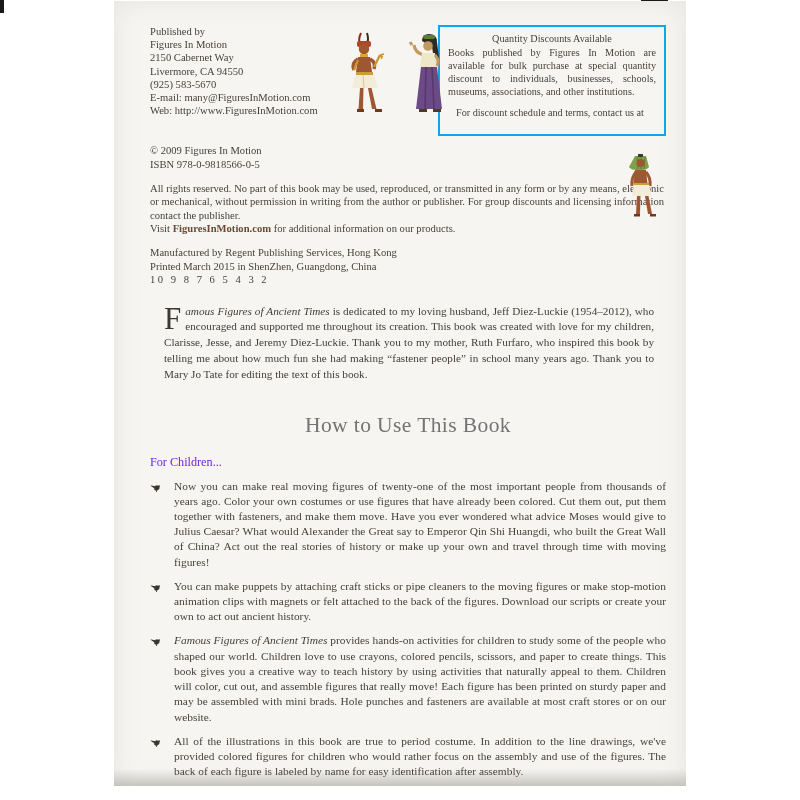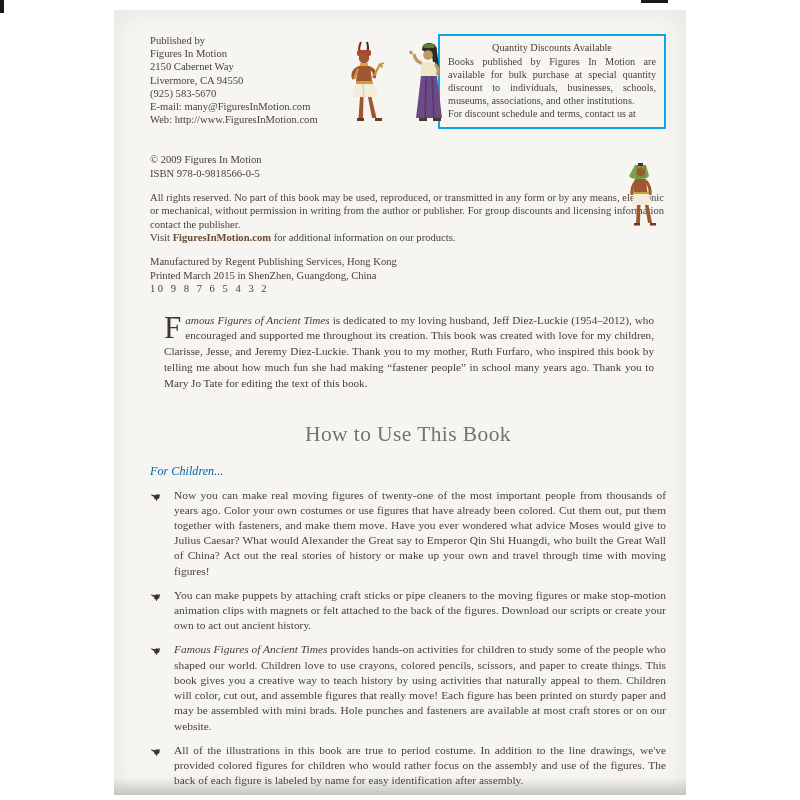--- a/index.html
+++ b/index.html
@@ -6,21 +6,21 @@
   body{
     width:800px;height:800px;position:relative;background:#ffffff;
     font-family:"Liberation Serif","DejaVu Serif",serif;color:#473f37;
     overflow:hidden;
   }
   .artifact{position:absolute;background:#191917;}
   .artifact.tl{left:0;top:0;width:4px;height:13px;}
   .artifact.tr{left:641px;top:0;width:27px;height:3px;}
 
   .page{
-    position:absolute;left:114px;top:10px;width:572px;height:785px;
+    position:absolute;left:114px;top:1px;width:572px;height:785px;
     background:#f6f5f2;
     box-shadow:inset 0 0 26px rgba(150,140,125,0.16);
   }
   .page::after{
     content:"";position:absolute;left:0;right:0;bottom:0;height:17px;
     background:linear-gradient(to bottom,rgba(110,104,96,0),rgba(110,104,96,0.30));
   }
   .inner{position:relative;padding:24px 20px 0 36px;}
 
   
@@ -28,21 +28,21 @@
   .pub-block{font-size:10.6px;line-height:13.2px;white-space:nowrap;}
   .pub-block p{margin:0;}
   .pub-block .gap{margin-top:27px;}
   .couple-art{position:absolute;left:222px;top:30px;}
   .discount-box{
     width:208px;border:2px solid #0ea5e9;padding:5px 8px 7px 8px;
     font-size:10.2px;line-height:13px;
   }
   .discount-box .bx-title{text-align:center;margin:0 0 1px 0;}
   .discount-box .bx-body{margin:0;text-align:justify;}
-  .discount-box .bx-contact{margin:0;}
+  .discount-box .bx-contact{margin:8px;}
 
   .rights{margin:11px 0 0 0;font-size:10.6px;line-height:13.4px;text-align:justify;padding-right:2px;}
   .rights p{margin:0;}
   .brand{font-weight:bold;color:#6b4a33;}
 
   .manu{margin:11px 0 0 0;font-size:10.6px;line-height:13.4px;}
   .manu p{margin:0;}
   .printer-key{letter-spacing:2.5px;}
   .small-man-art{position:absolute;right:24px;top:152px;}
 
@@ -53,21 +53,21 @@
   .dropcap{
     float:left;font-size:31px;line-height:26px;padding:2px 4px 0 0;color:#3f3831;
   }
   .it{font-style:italic;}
 
   .howto-heading{
     margin:30px 0 0 0;text-align:center;font-size:21.5px;font-weight:normal;
     color:#737373;letter-spacing:0.4px;
   }
   .section-head{
-    margin:17px 0 0 0;font-size:12.2px;font-style:italic;color:#0369a1;font-weight:normal;
+    margin:17px 0 0 0;font-size:12.2px;color:#6d28d9;font-weight:normal;
   }
   .bullet{
     display:flex;margin:9px 0 0 0;font-size:11.4px;line-height:15.2px;
   }
   .bullet .glyph{flex:0 0 24px;padding-top:3px;}
   .bullet .btext{flex:1;text-align:justify;margin:0;}
 </style>
 </head>
 <body>
 

